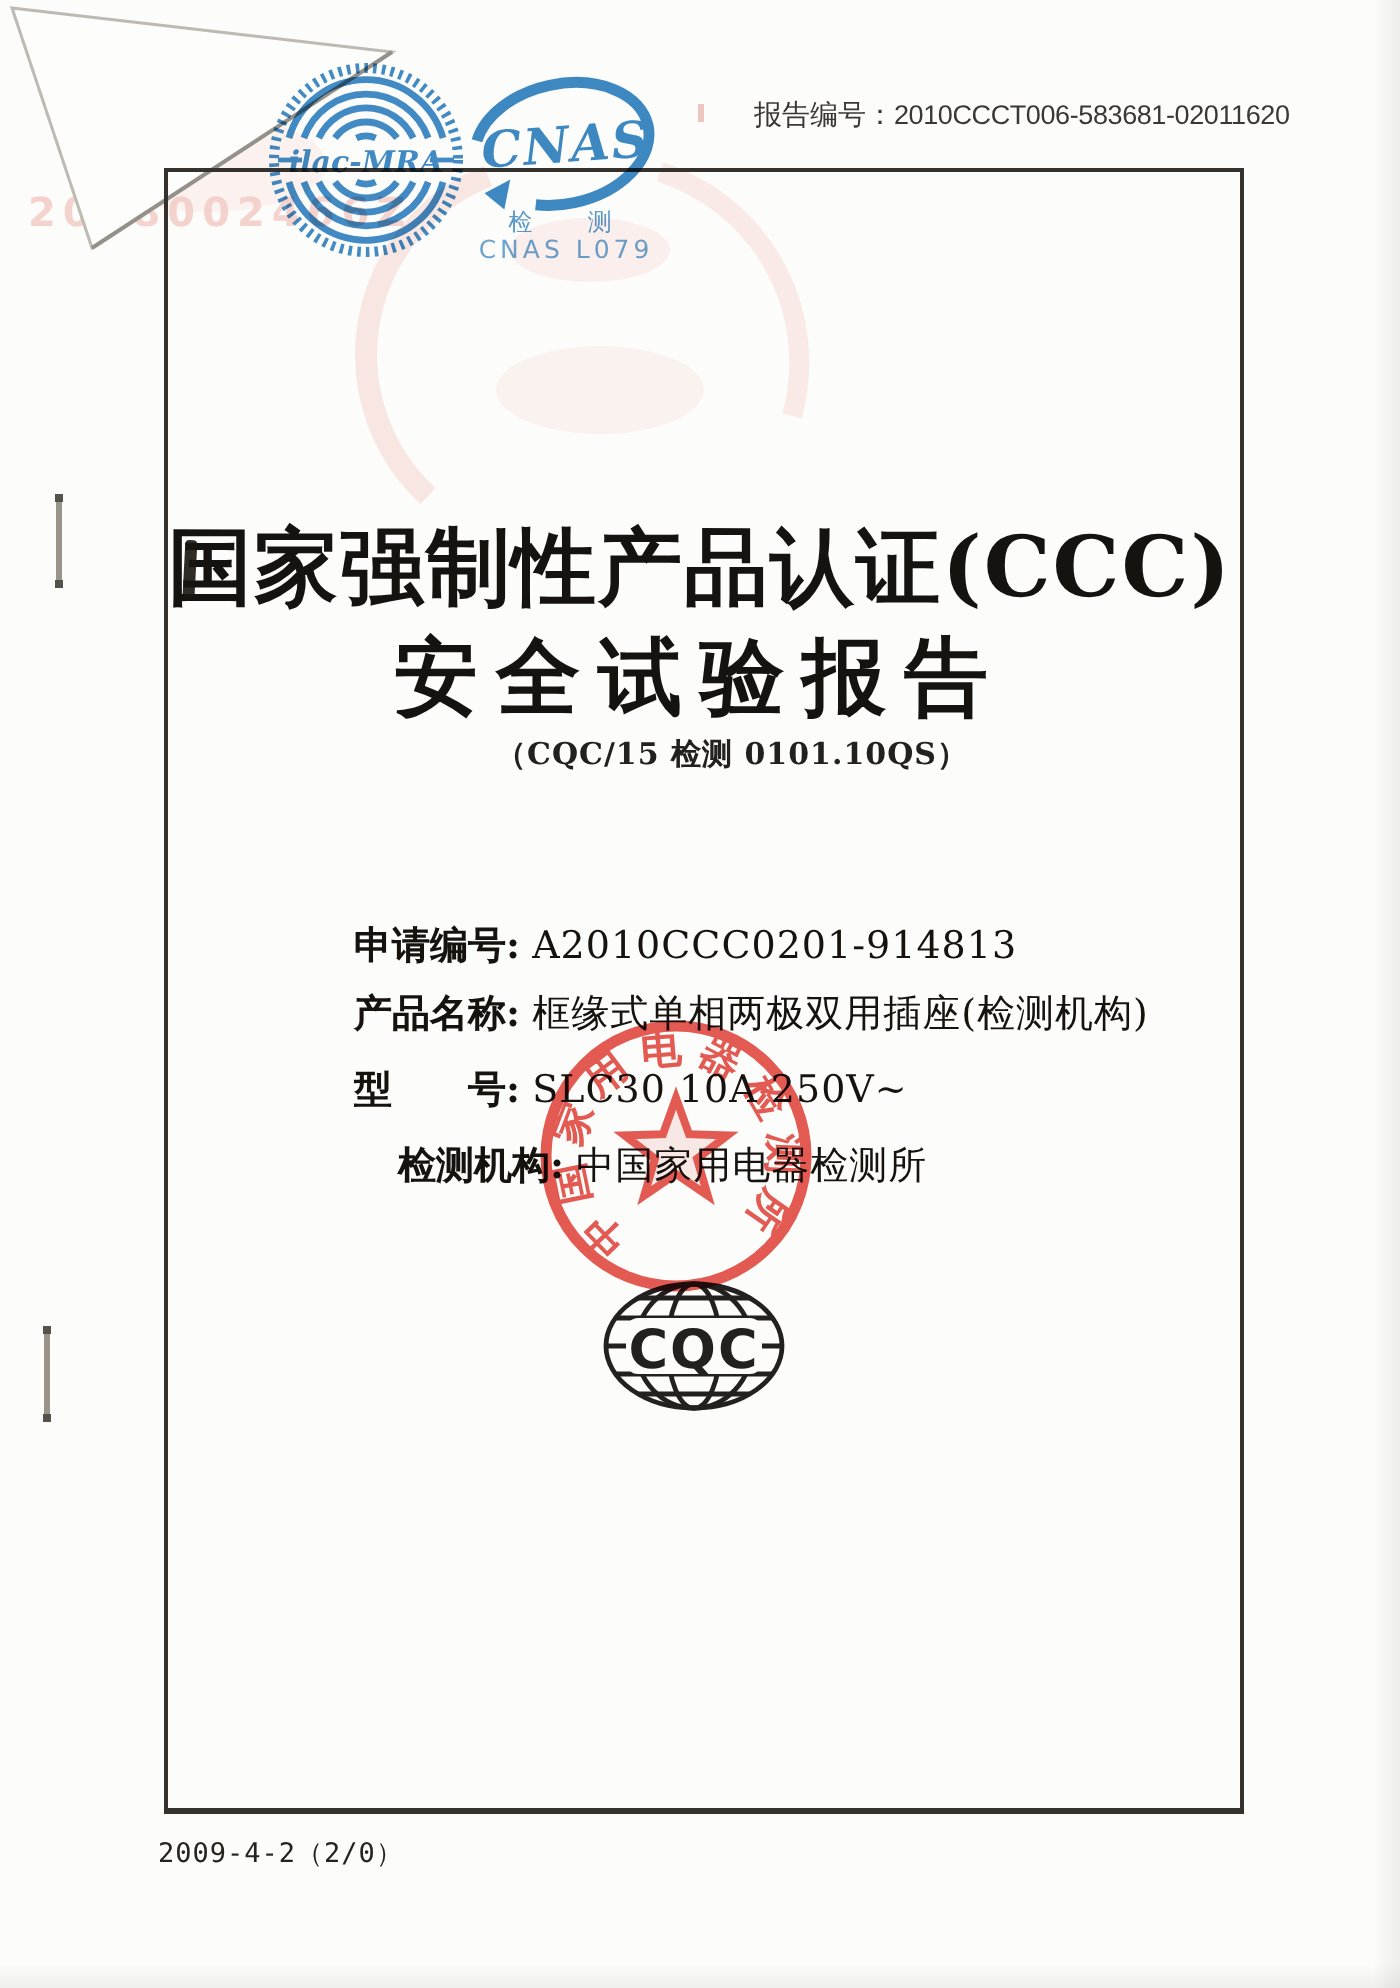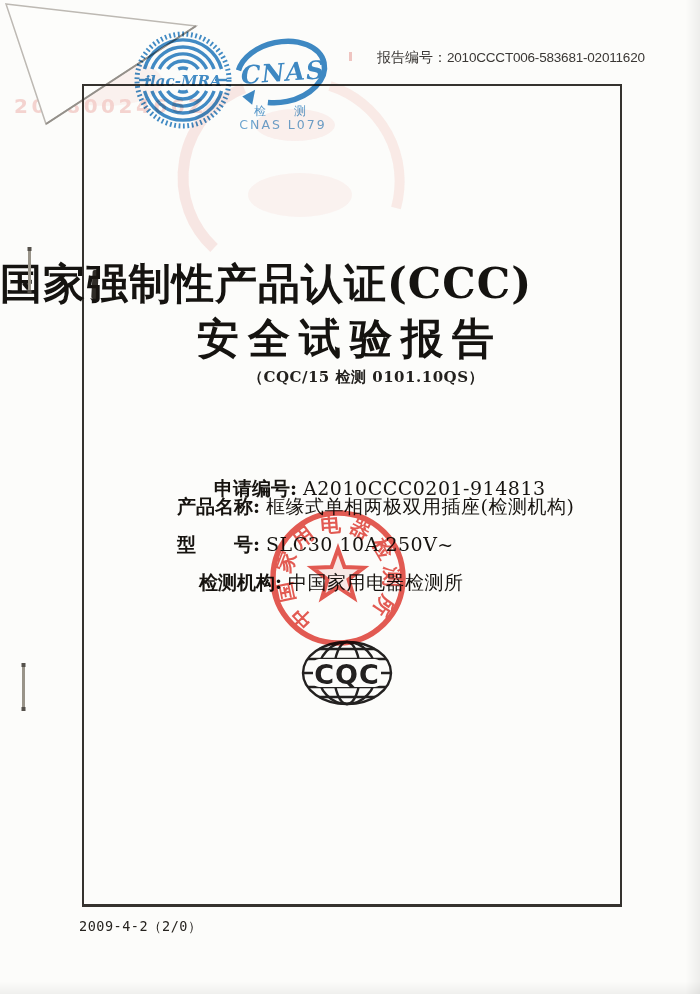--- a/index.html
+++ b/index.html
@@ -19,31 +19,31 @@
        border:2px solid #35322e;border-bottom-width:3px;z-index:2;background:transparent;}
   #content{position:absolute;left:0;top:0;width:700px;height:994px;z-index:3;}
   #globe-svg{z-index:4;}
   #ink-svg{z-index:5;mix-blend-mode:multiply;}
   #top-svg{z-index:7;}
 
   .report-no{position:absolute;left:377px;top:49px;white-space:nowrap;
        font-family:"Liberation Sans",sans-serif;font-size:14px;font-weight:500;color:#3a3734;}
   .report-no .num{font-family:"Liberation Sans",sans-serif;font-size:13.5px;letter-spacing:-0.2px;}
 
-  .title1{position:absolute;left:0;top:256px;width:700px;
+  .title1{position:absolute;left:0;top:256px;width:700px;text-align:center;
        font-size:42px;font-weight:700;letter-spacing:1px;color:#151310;white-space:nowrap;}
   .title2{position:absolute;left:0;top:311px;width:700px;text-align:center;
        font-size:42px;font-weight:700;letter-spacing:9px;color:#151310;white-space:nowrap;}
   .subtitle{position:absolute;left:0;top:368px;width:700px;text-align:center;
        font-size:15px;font-weight:600;color:#23211e;letter-spacing:0.5px;margin-left:16px;}
 
   .field-row{position:absolute;left:177px;white-space:nowrap;font-size:19px;color:#16130f;}
   .field-row .lbl{display:inline-block;min-width:81px;font-weight:600;}
   .field-row .val{margin-left:0px;letter-spacing:0.5px;}
-  #row0{top:476px;margin-left:37px;} #row1{top:494px;} #row2{top:532px;text-align:right;} #row3{top:570px;margin-left:22px;}
+  #row0{top:460px;} #row1{top:494px;} #row2{top:532px;text-align:right;} #row3{top:570px;margin-left:22px;}
 
   .footer-date{position:absolute;left:79px;top:918px;
        font-family:"DejaVu Sans Mono","Liberation Mono",monospace;
        font-size:13.5px;color:#26231f;letter-spacing:0.5px;}
 </style>
 </head>
 <body>
 
 <div id="page">
 

